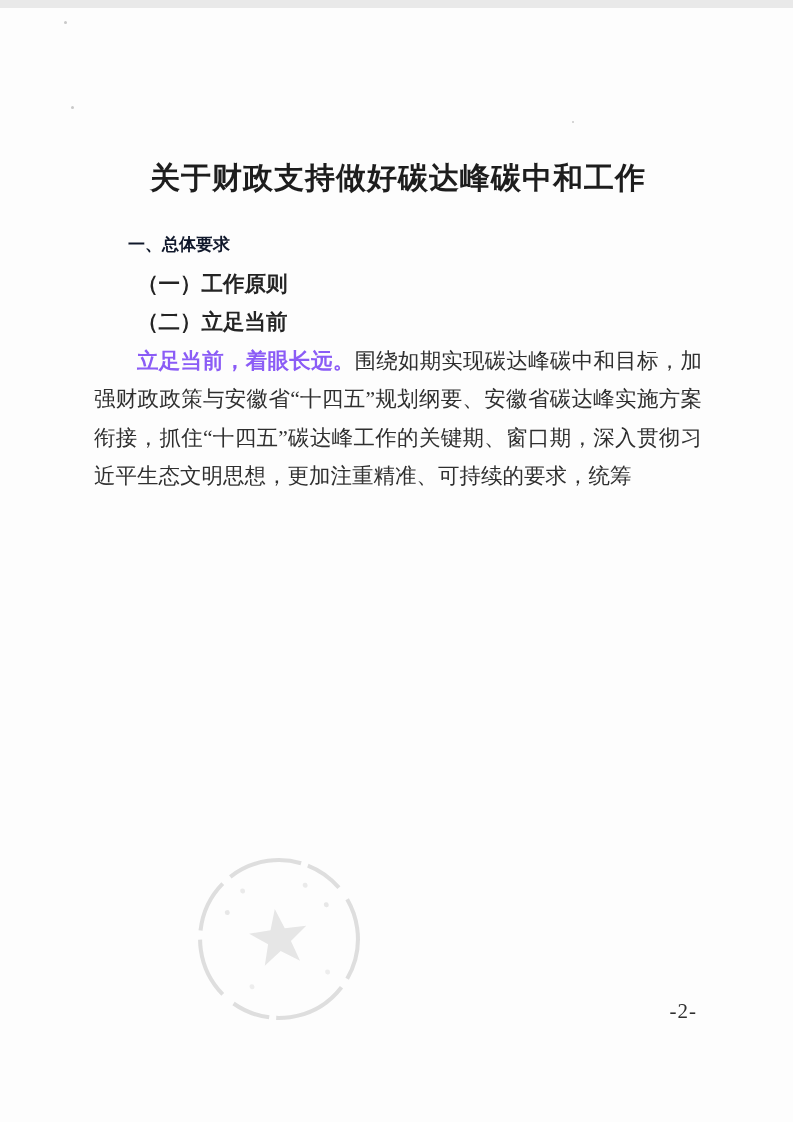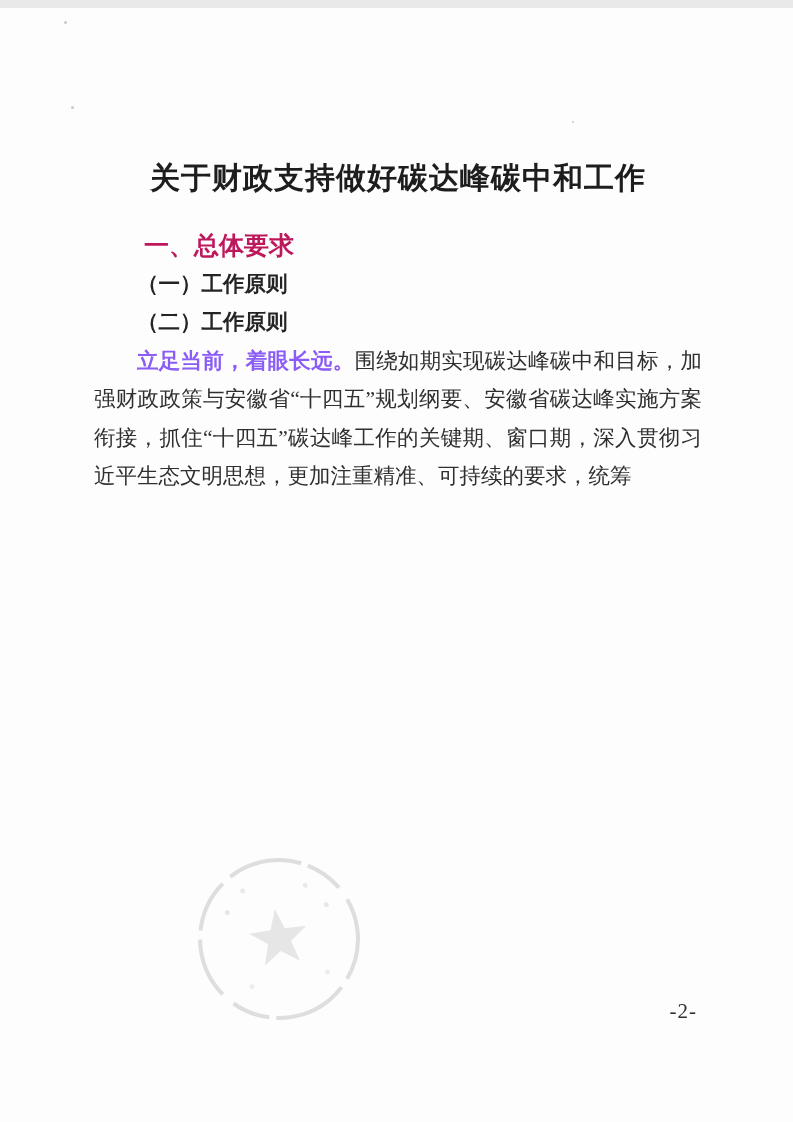--- a/index.html
+++ b/index.html
@@ -35,24 +35,24 @@
     text-align: justify;
     color: #2f2f2f;
   }
   .para {
     margin: 0;
     text-indent: 2em;
   }
   .h-section {
     margin: 0;
     text-indent: 2em;
-    font-size: 25px;
+    font-size: 17px;
     line-height: 38.5px;
     font-weight: 700;
-    color: #be185d;
+    color: #0f172a;
     font-family: "Liberation Sans", "DejaVu Sans", sans-serif;
   }
   .h-sub {
     margin: 0;
     text-indent: 2em;
     font-size: 21.5px;
     line-height: 38.5px;
     font-weight: 700;
     color: #242424;
     font-family: "Liberation Serif", "DejaVu Serif", serif;
@@ -120,21 +120,21 @@
     </h1>
 
     <div class="doc-body">
 
 
       <h2 class="h-section">一、总体要求</h2>
 
       <h3 class="h-sub">（一）工作原则</h3>
 
 
-      <h3 class="h-sub">（二）工作原则</h3>
+      <h3 class="h-sub">（二）立足当前</h3>
 
       <p class="para"><strong class="lead">立足当前，着眼长远。</strong><span>围绕如期实现碳达峰碳中和目标，加强财政政策与安徽省“十四五”规划纲要、安徽省碳达峰实施方案衔接，抓住“十四五”碳达峰工作的关键期、窗口期，深入贯彻习近平生态文明思想，更加注重精准、可持续的要求，统筹</span></p>
 
     </div>
   </div>
 
   <div class="page-number">-2-</div>
 
 </div>
 

